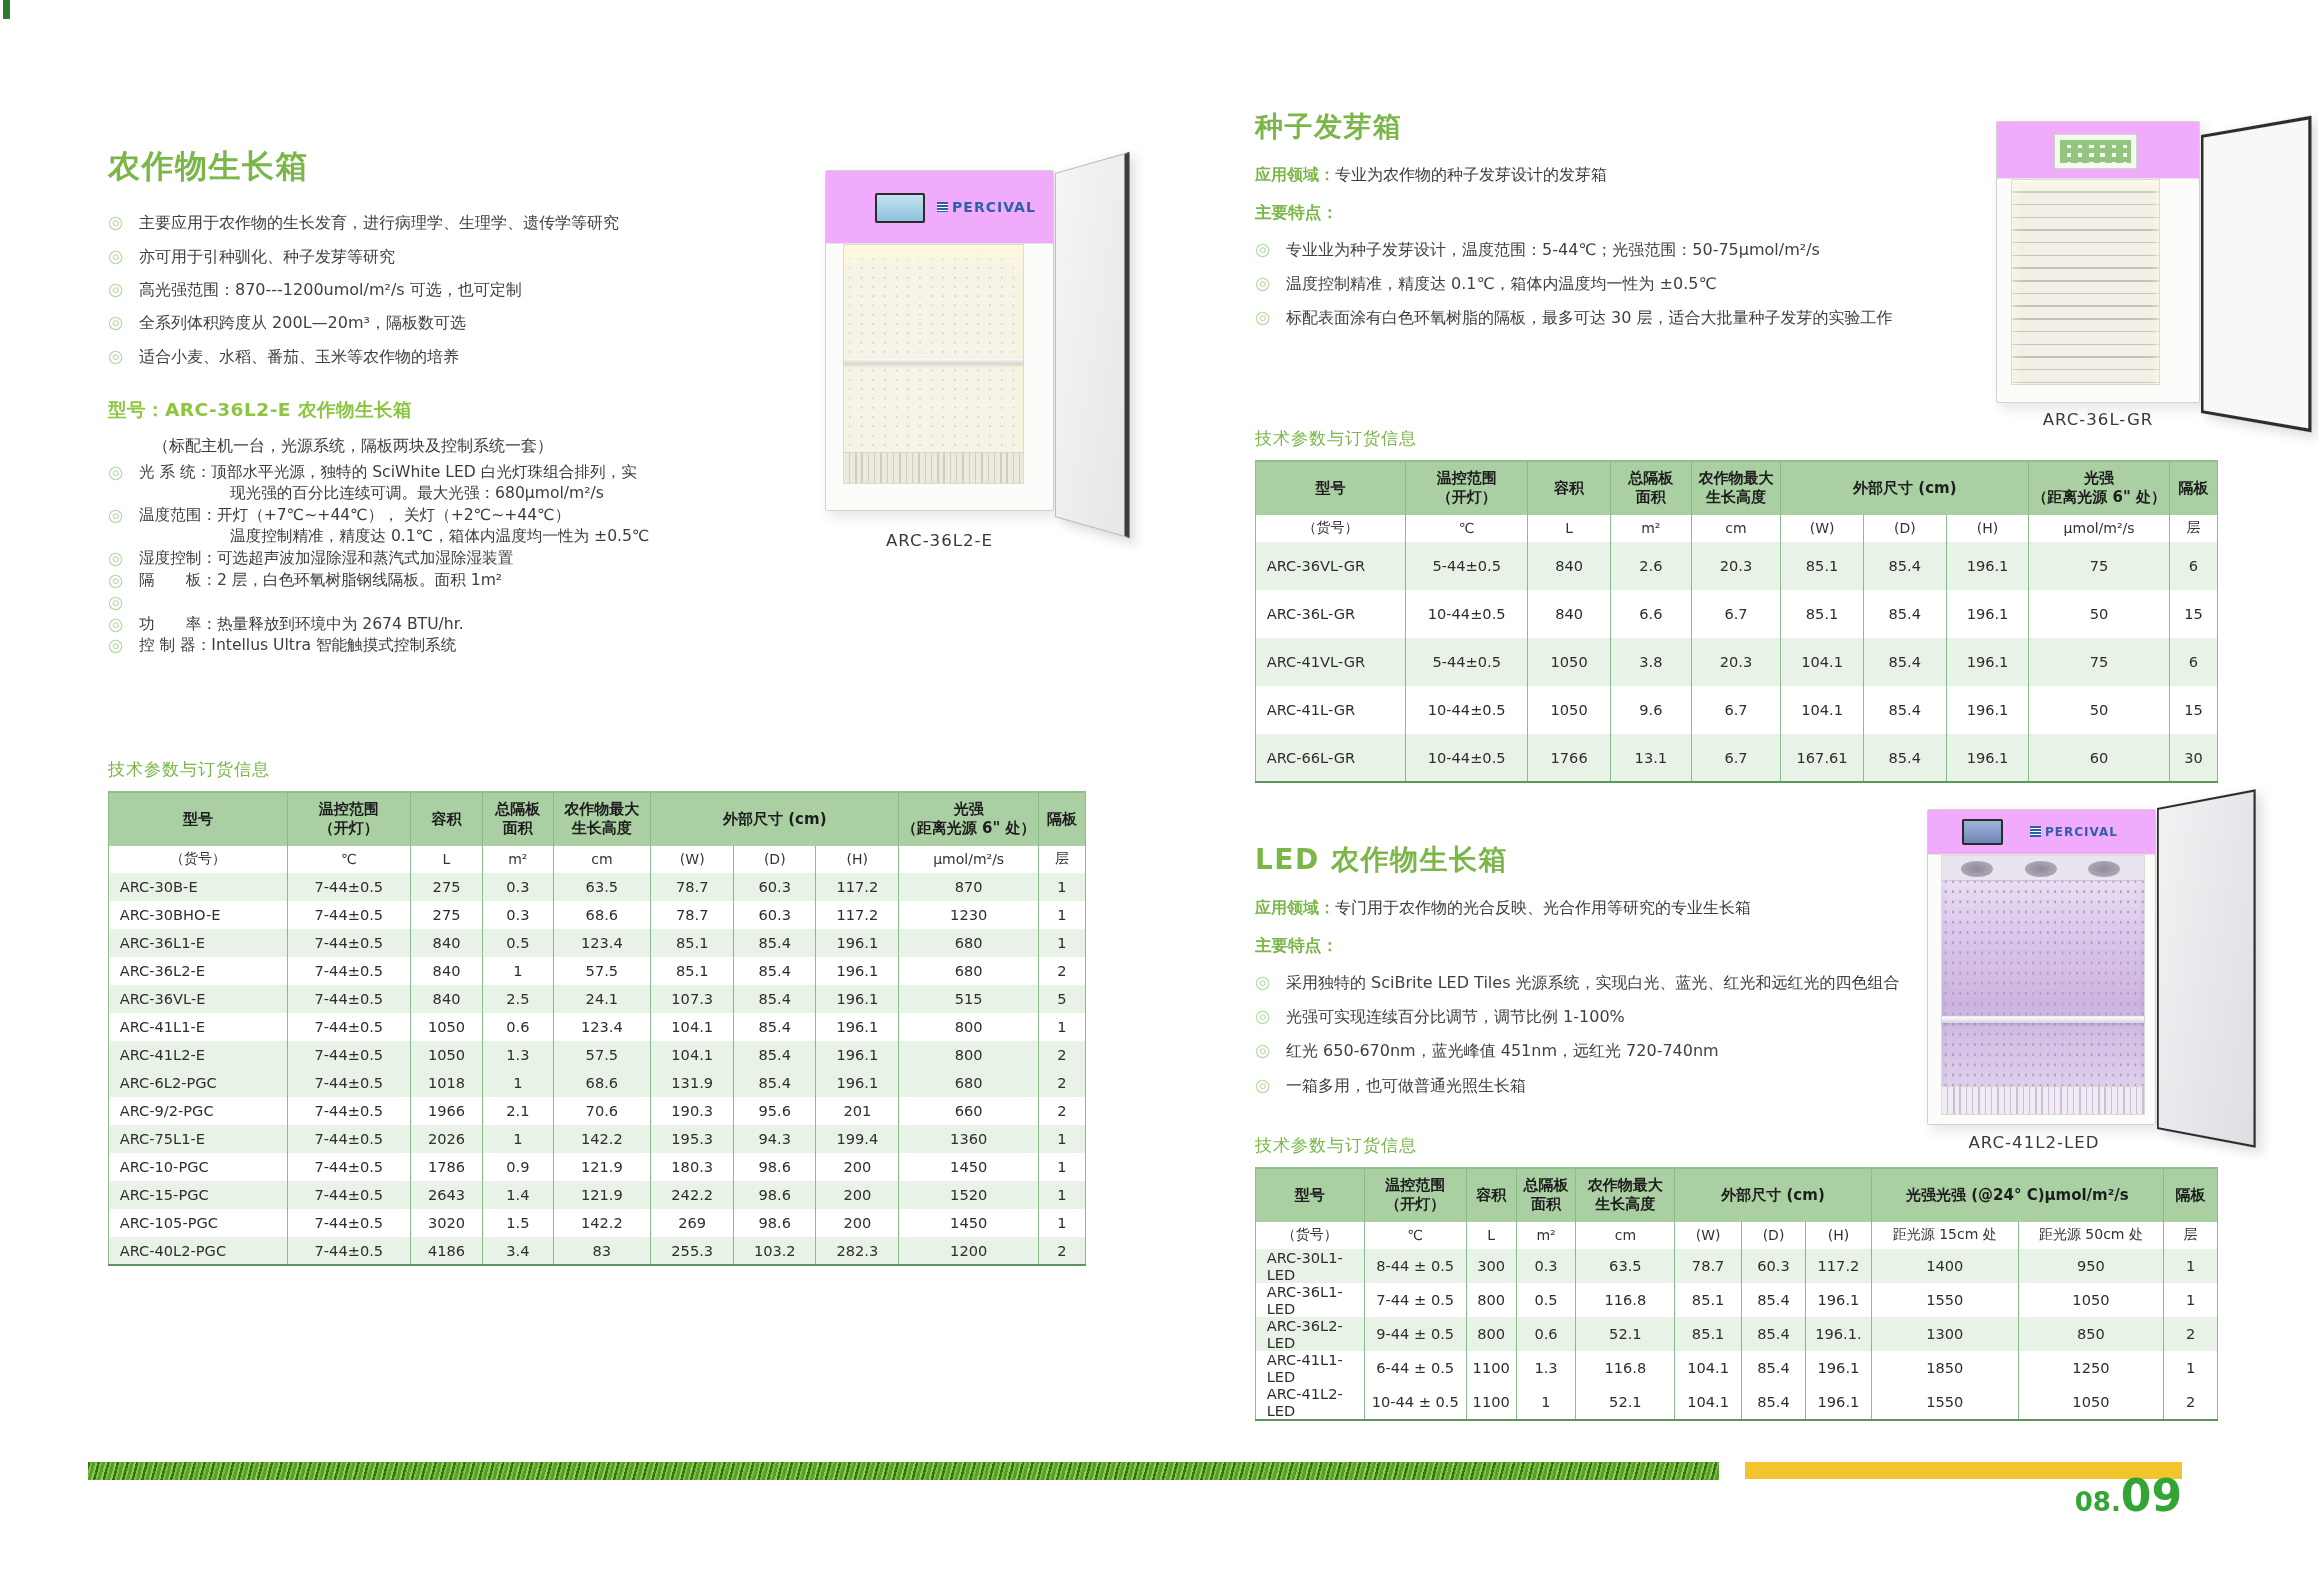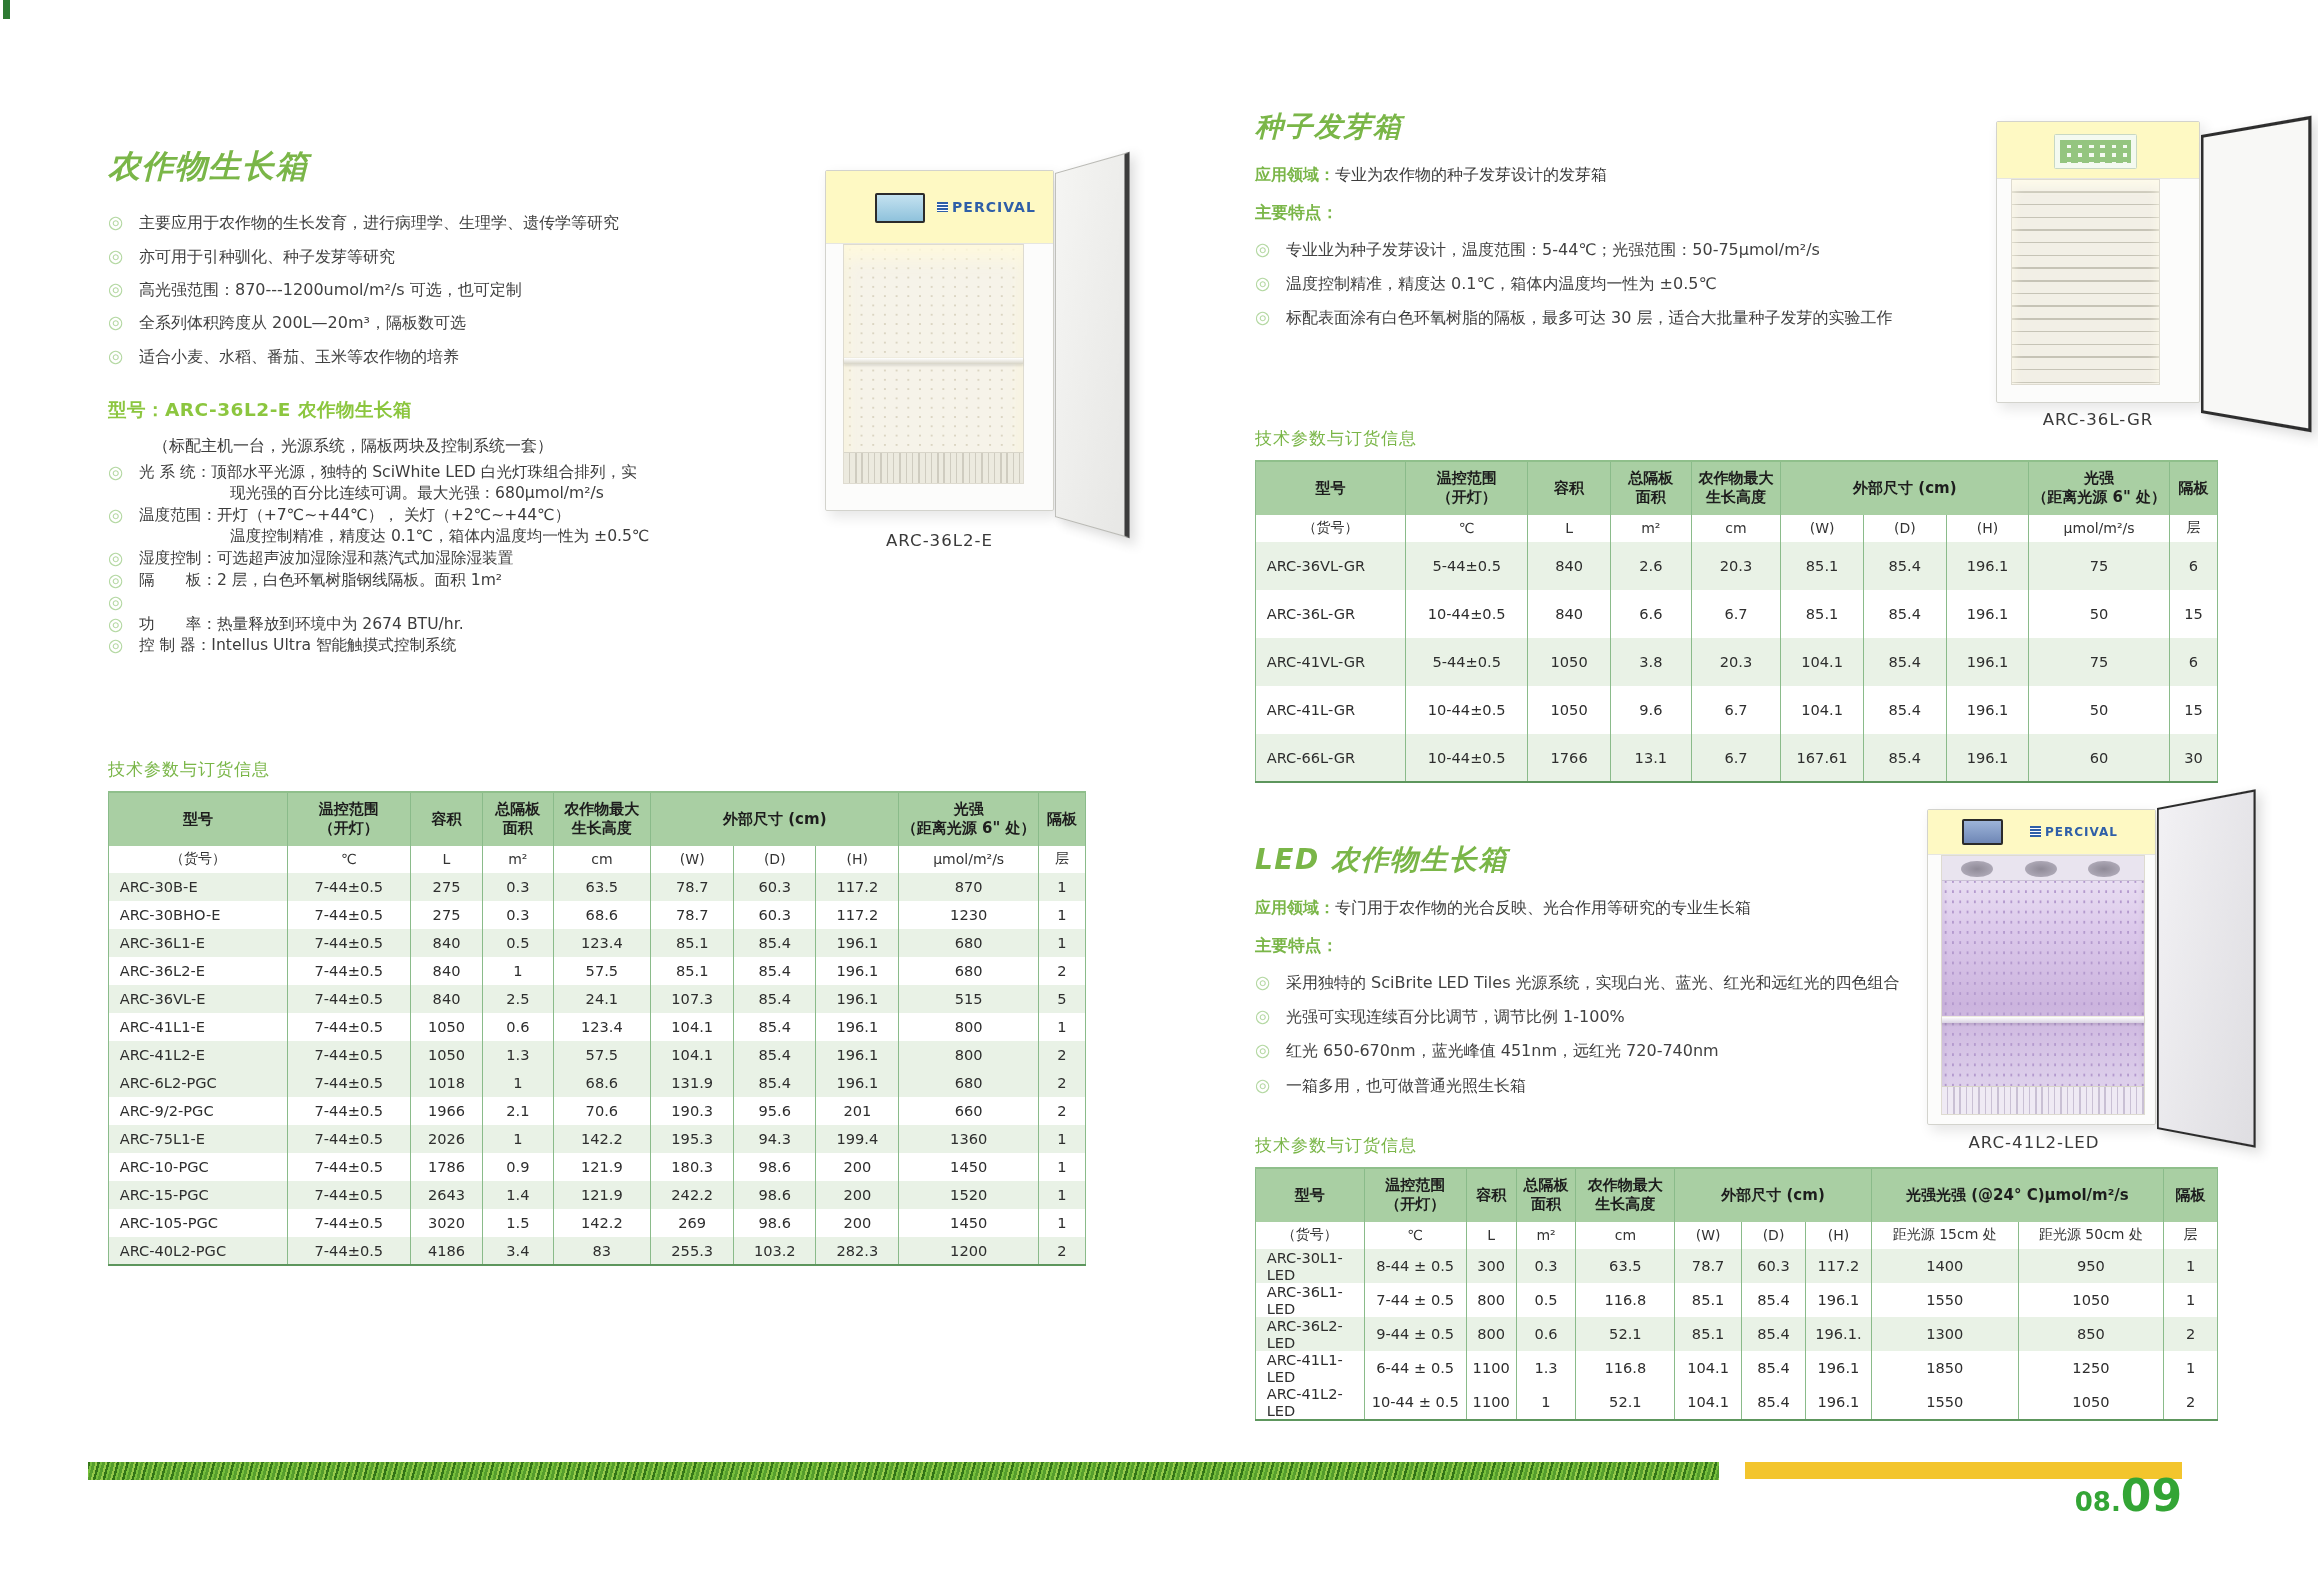--- a/index.html
+++ b/index.html
@@ -6,21 +6,21 @@
   html,body { background:#ffffff; }
   body {
     width:2319px; height:1573px; position:relative; overflow:hidden;
     font-family:"DejaVu Sans","Liberation Sans",sans-serif; color:#3c3c3c;
   }
 
   
   .corner-mark { position:absolute; left:2.9px; top:0; width:7.3px; height:18.5px; background:#2e7a33; }
 
   
-  .sec-title { color:#7ab648; font-weight:bold; letter-spacing:1.5px;font-style:italic; }
+  .sec-title { color:#7ab648; font-weight:bold; letter-spacing:1.5px; }
   .sec-crop-text { position:absolute; left:108px; top:145px; width:979px; }
   .sec-crop-text .sec-title { font-size:32px; }
   ul.plain { list-style:none; }
   .bullets { margin-top:23.4px; }
   .bullets li { display:flex; font-size:16px; line-height:1.35; margin-bottom:11.7px; color:#404040; }
   .bullet-icon { flex:none; width:31px; color:#b4d8a2; font-size:17.5px; line-height:1.2; }
   .bullets .b-text { white-space:pre-line; }
 
   .model-block { margin-top:30px; }
   .model-title { font-size:18.5px; font-weight:bold; color:#8cc63f; letter-spacing:0.5px; }
@@ -58,21 +58,21 @@
   .tb-seed tbody td { height:48px; }
   .tb-led  tbody td { height:30px; }
   table.spec tbody tr.tint { background:#e9f2e6; }
 
   
   .img-block { position:absolute; }
   .caption { position:absolute; font-size:16.6px; color:#3a3a3a; letter-spacing:1px; text-align:center; }
 
   .cab { position:absolute; background:#fcfcfb; border:1px solid #d3d3cd; border-radius:1.9px;
          box-shadow:4.9px 5.8px 12.7px rgba(0,0,0,.10); }
-  .cab-top { position:absolute; left:0; top:0; right:0; background:#fef9c3; border-bottom:1.5px solid #e6e6e1; }
+  .cab-top { position:absolute; left:0; top:0; right:0; background:#f0abfc; border-bottom:1.5px solid #e6e6e1; }
   .screen { position:absolute; background:linear-gradient(#c4e2f0,#8fc2dc); border:2.4px solid #2b2b2b; border-radius:1.9px; }
   .brand { position:absolute; color:#2f5fa8; font-weight:bold; letter-spacing:1px; display:flex; align-items:center; }
   .brand-logo { display:inline-block; width:10.7px; height:10.7px; margin-right:4.4px;
     background:repeating-linear-gradient(to bottom,#2f5fa8 0 1.9px,#ffffff 1.9px 2.9px); }
   .interior { position:absolute; border:1px solid #dedbd0; }
   .door { position:absolute; background:linear-gradient(100deg,#f5f5f3,#e7e7e5);
     border:1.9px solid #b9b9b4; box-shadow:5.8px 4.9px 10.7px rgba(0,0,0,.14); }
 
   
   .img-e { left:825px; top:170px; width:321px; height:380px; }

